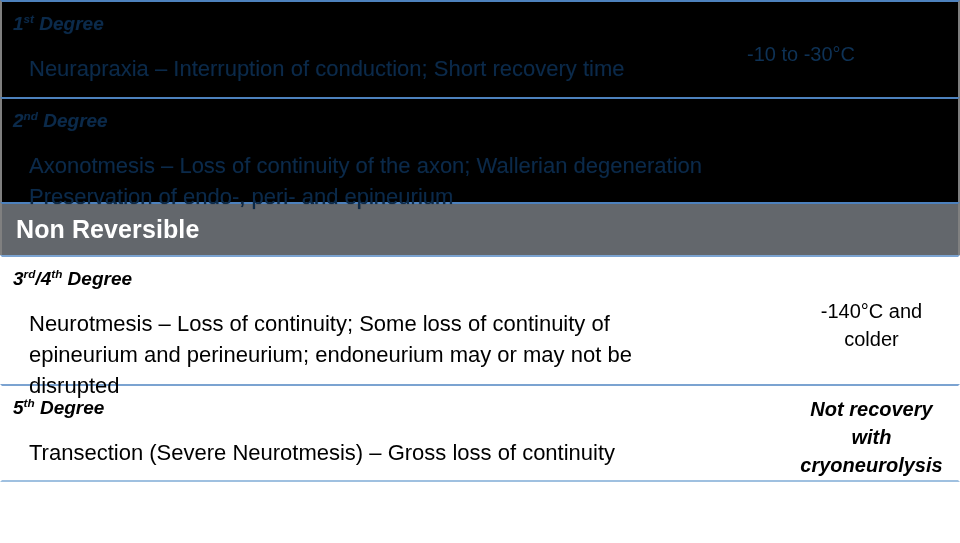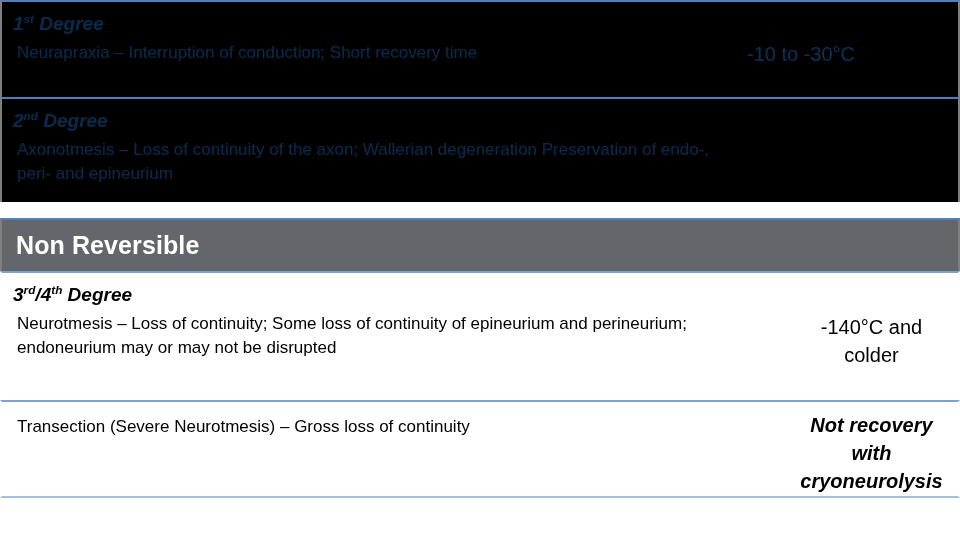--- a/index.html
+++ b/index.html
@@ -38,21 +38,20 @@
     border-right: 2px solid #808080;
   }
   .banner-reversible {
     height: 52px;
     background: #1fa3d3;
   }
   .banner-nonreversible {
     height: 53px;
     background: #63676c;
     border-top: 2px solid #4d81bd;
-    margin-top: 16px;
   }
 
   
   .row {
     box-sizing: border-box;
     width: 960px;
     display: flex;
     align-items: stretch;
     border-top: 2px solid #4d81bd;
     border-left: 2px solid #808080;
@@ -98,23 +97,23 @@
     font-size: 19px;
     line-height: 1.35;
     margin: 0 0 1px 0;
   }
   .degree sup {
     font-size: 0.62em;
     vertical-align: super;
     line-height: 0;
   }
   .desc {
-    font-size: 17px;
+    font-size: 22px;
     line-height: 1.42;
-    margin: 4px;
+    margin: 16px;
   }
 
   
   .row.dark .degree,
   .row.dark .desc {
     color: #0b2a4a;
     text-shadow: 0 0 1px #05101d;
   }
   .row.dark .temp {
     color: #0e3256;
@@ -173,20 +172,21 @@
       <p class="degree"><span>3</span><sup>rd</sup><span>/4</span><sup>th</sup><span> Degree</span></p>
       <p class="desc">Neurotmesis – Loss of continuity; Some loss of continuity of epineurium and perineurium; endoneurium may or may not be disrupted</p>
     </div>
     <div class="cell-temp">
       <span class="temp">-140°C and colder</span>
     </div>
   </div>
 
   <div class="row light row-4">
     <div class="cell-desc">
+      <p class="degree"><span>5</span><sup>th</sup><span> Degree</span></p>
       <p class="desc">Transection (Severe Neurotmesis) – Gross loss of continuity</p>
     </div>
     <div class="cell-temp">
       <span class="temp unavailable">Not recovery with cryoneurolysis</span>
     </div>
   </div>
 
 </div>
 
 </body></html>

